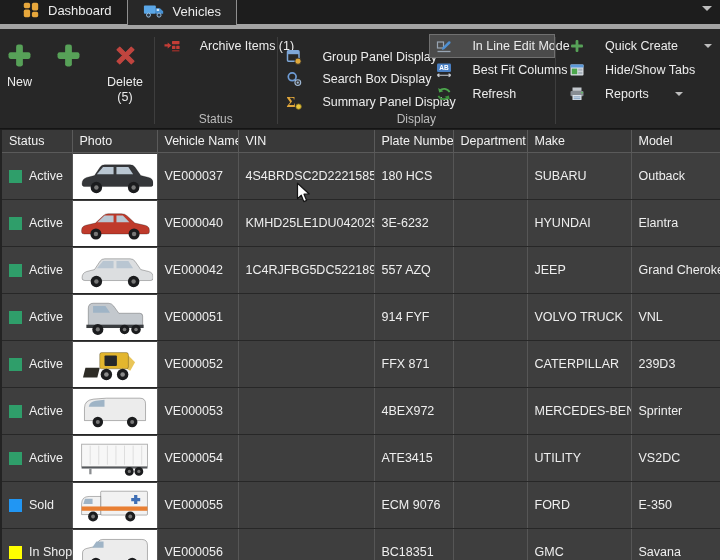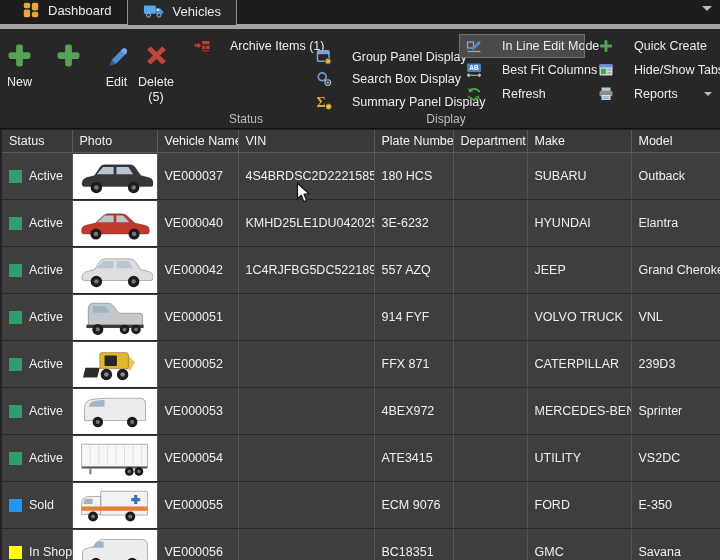--- a/index.html
+++ b/index.html
@@ -204,28 +204,20 @@
       </svg>
       <span>New</span>
     </div>
     <div class="bigbtn" style="width:62px">
       <svg viewBox="0 0 32 32">
         <g fill="#57a158">
             <rect x="12" y="3" width="8" height="26" rx="2.5"></rect>
             <rect x="3" y="12" width="26" height="8" rx="2.5"></rect>
           </g>
       </svg>
-    </div>
-    <div class="bigbtn">
-      <svg viewBox="0 0 32 32">
-        <path d="M10.3 21.2 L22.8 8.7 a3.4 3.4 0 0 1 4.8 0 c1.3 1.3 1.3 3.5 0 4.8 L15.1 26 z" fill="#4e8fd2"></path>
-        <path d="M22.8 8.7 a3.4 3.4 0 0 1 4.8 0 c1.3 1.3 1.3 3.5 0 4.8 l-1.6 1.6 -4.8-4.8 z" fill="#77abdf"></path>
-        <path d="M10.3 21.2 L15.1 26 7.6 28.4 z" fill="#2c5f9e"></path>
-      </svg>
-      <span>Edit</span>
     </div>
     <div class="bigbtn" style="width:44px">
       <svg viewBox="0 0 32 32">
         <path d="M6 9.2 L9.2 6 16 12.8 22.8 6 26 9.2 19.2 16 26 22.8 22.8 26 16 19.2 9.2 26 6 22.8 12.8 16 Z" fill="#c0453f" stroke="#c0453f" stroke-width="1.4" stroke-linejoin="round"></path>
       </svg>
       <span>Delete (5)</span>
     </div>
     <span class="glabel"></span>
   </div>
 

